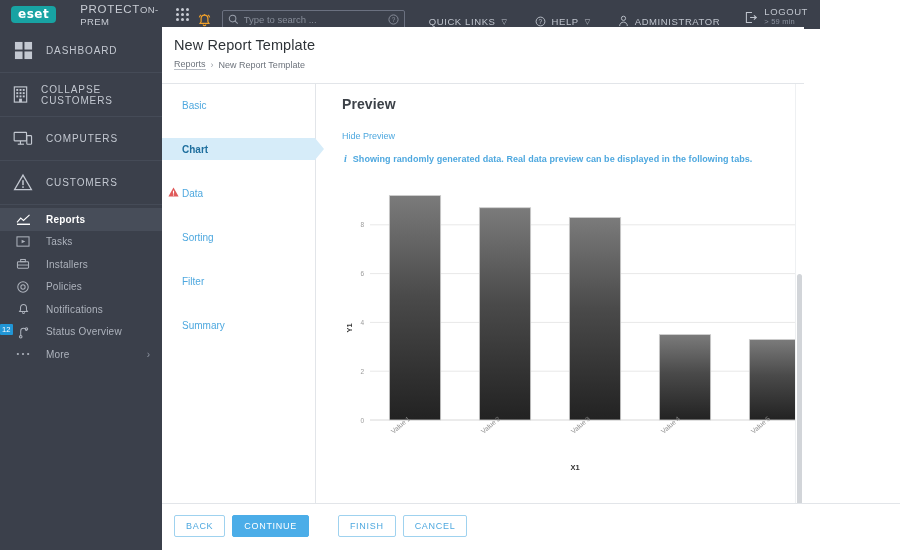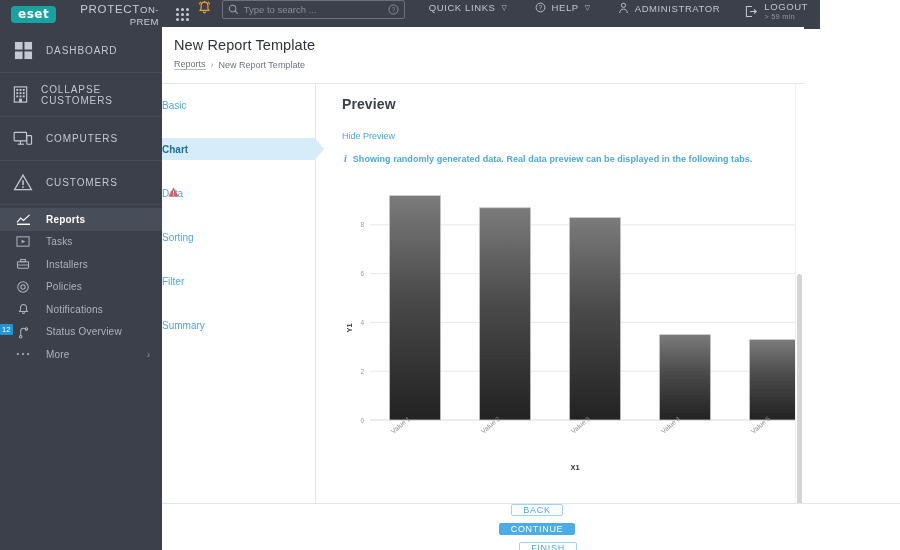--- a/index.html
+++ b/index.html
@@ -25,33 +25,33 @@
     padding: 2px 7px 3px 7px;
     color: #ffffff;
     font-size: 12px;
     font-weight: bold;
     letter-spacing: 0.5px;
     line-height: 1;
     font-family: "DejaVu Sans", sans-serif;
   }
   .brand-name {
     color: #c8ccd4; font-size: 11.5px; letter-spacing: 0.7px;
-    margin-left: 14px; font-weight: 400; text-align: right;
+    margin-left: 24px; font-weight: 400;
   }
   .brand-name .onprem { font-size: 9.5px; letter-spacing: 0.4px; }
   .grid-apps {
     margin-left: 17px; display: grid;
     grid-template-columns: repeat(3, 3px);
     grid-template-rows: repeat(3, 3px);
     gap: 2px; cursor: pointer;
   }
   .grid-apps i { display:block; width:3px; height:3px; background:#c8ccd4; border-radius:50%; }
 
   .topbar-right {
-    margin-left: auto; display: flex; align-items: flex-start; height: 29px;
+    margin-left: auto; display: flex; align-items: flex-end; height: 29px;
   }
   .bell-wrap { display:flex; align-items:center; padding: 0 8px; cursor:pointer;}
   .hdr-sep { width:1px; background:#4a505c; margin: 4px 0; }
   .search-box {
     display: flex; align-items: center;
     width: 183px; height: 19px;
     border: 1px solid #6b7180; border-radius: 2px;
     background: transparent; margin: 0 10px 0 2px; padding: 0 5px;
   }
   .search-box input {
@@ -113,21 +113,21 @@
   .breadcrumb { margin-top: 6px; font-size: 9px; color:#6d737c; display:flex; align-items:center; gap:5px;}
   .breadcrumb .bc-link { color:#6d737c; text-decoration:none; border-bottom:1px solid #b9bec6; cursor:pointer;}
   .breadcrumb .bc-sep { color:#9aa0a8; font-size:9px;}
   .breadcrumb .bc-cur { color:#6d737c;}
 
   .body-area { display:flex; height: 464px; }
 
   
   .tabcol { width: 154px; border-right:1px solid #e2e5e9; padding-top: 10px; position:relative; background:#fff;}
   .tab {
-    height: 22px; display:flex; align-items:center; 
+    height: 22px; display:flex; align-items:center; padding-left: 20px;
     font-size: 10px; color:#4ea8df; cursor:pointer; position:relative; margin-bottom: 0px;
   }
   .tabspacer { height: 22px; }
   .tab.selected { background:#d6ecf9; color:#1f6f9e; font-weight:bold; }
   .tab.selected:after {
     content:""; position:absolute; right:-9px; top:0;
     width:0; height:0; border-top:11px solid transparent;
     border-bottom:11px solid transparent; border-left:9px solid #d6ecf9;
   }
   .warn-tri { position:absolute; left:6px; top:5px; }
@@ -145,21 +145,21 @@
   }
   .info-txt { font-size:9px; color:#4ea8df; font-weight:bold; letter-spacing:0.05px;}
 
   .chart-wrap { margin-top: 4px; position:relative; width: 490px; height: 315px; }
   svg { display:block; }
 
   
   .footer {
     position:absolute; bottom:0; left:0; width:738px; height:45px;
     border-top:1px solid #e2e5e9; display:flex; align-items:center;
-    padding-left:12px; gap:7px; background:#fff;flex-direction:column;
+    padding-left:12px; gap:7px; background:#fff;
   }
   .btn {
     height: 22px; min-width: 48px; padding: 0 11px;
     font-size: 9px; letter-spacing:0.7px; border-radius:2px; cursor:pointer;
     display:flex; align-items:center; justify-content:center;
     border:1px solid #9fd2ef; background:#fff; color:#4ea8df;
     font-family:"Liberation Sans", sans-serif;
   }
   .btn.primary { background:#4bade8; border-color:#4bade8; color:#fff; }
   .btn.gap { margin-left: 22px; }

